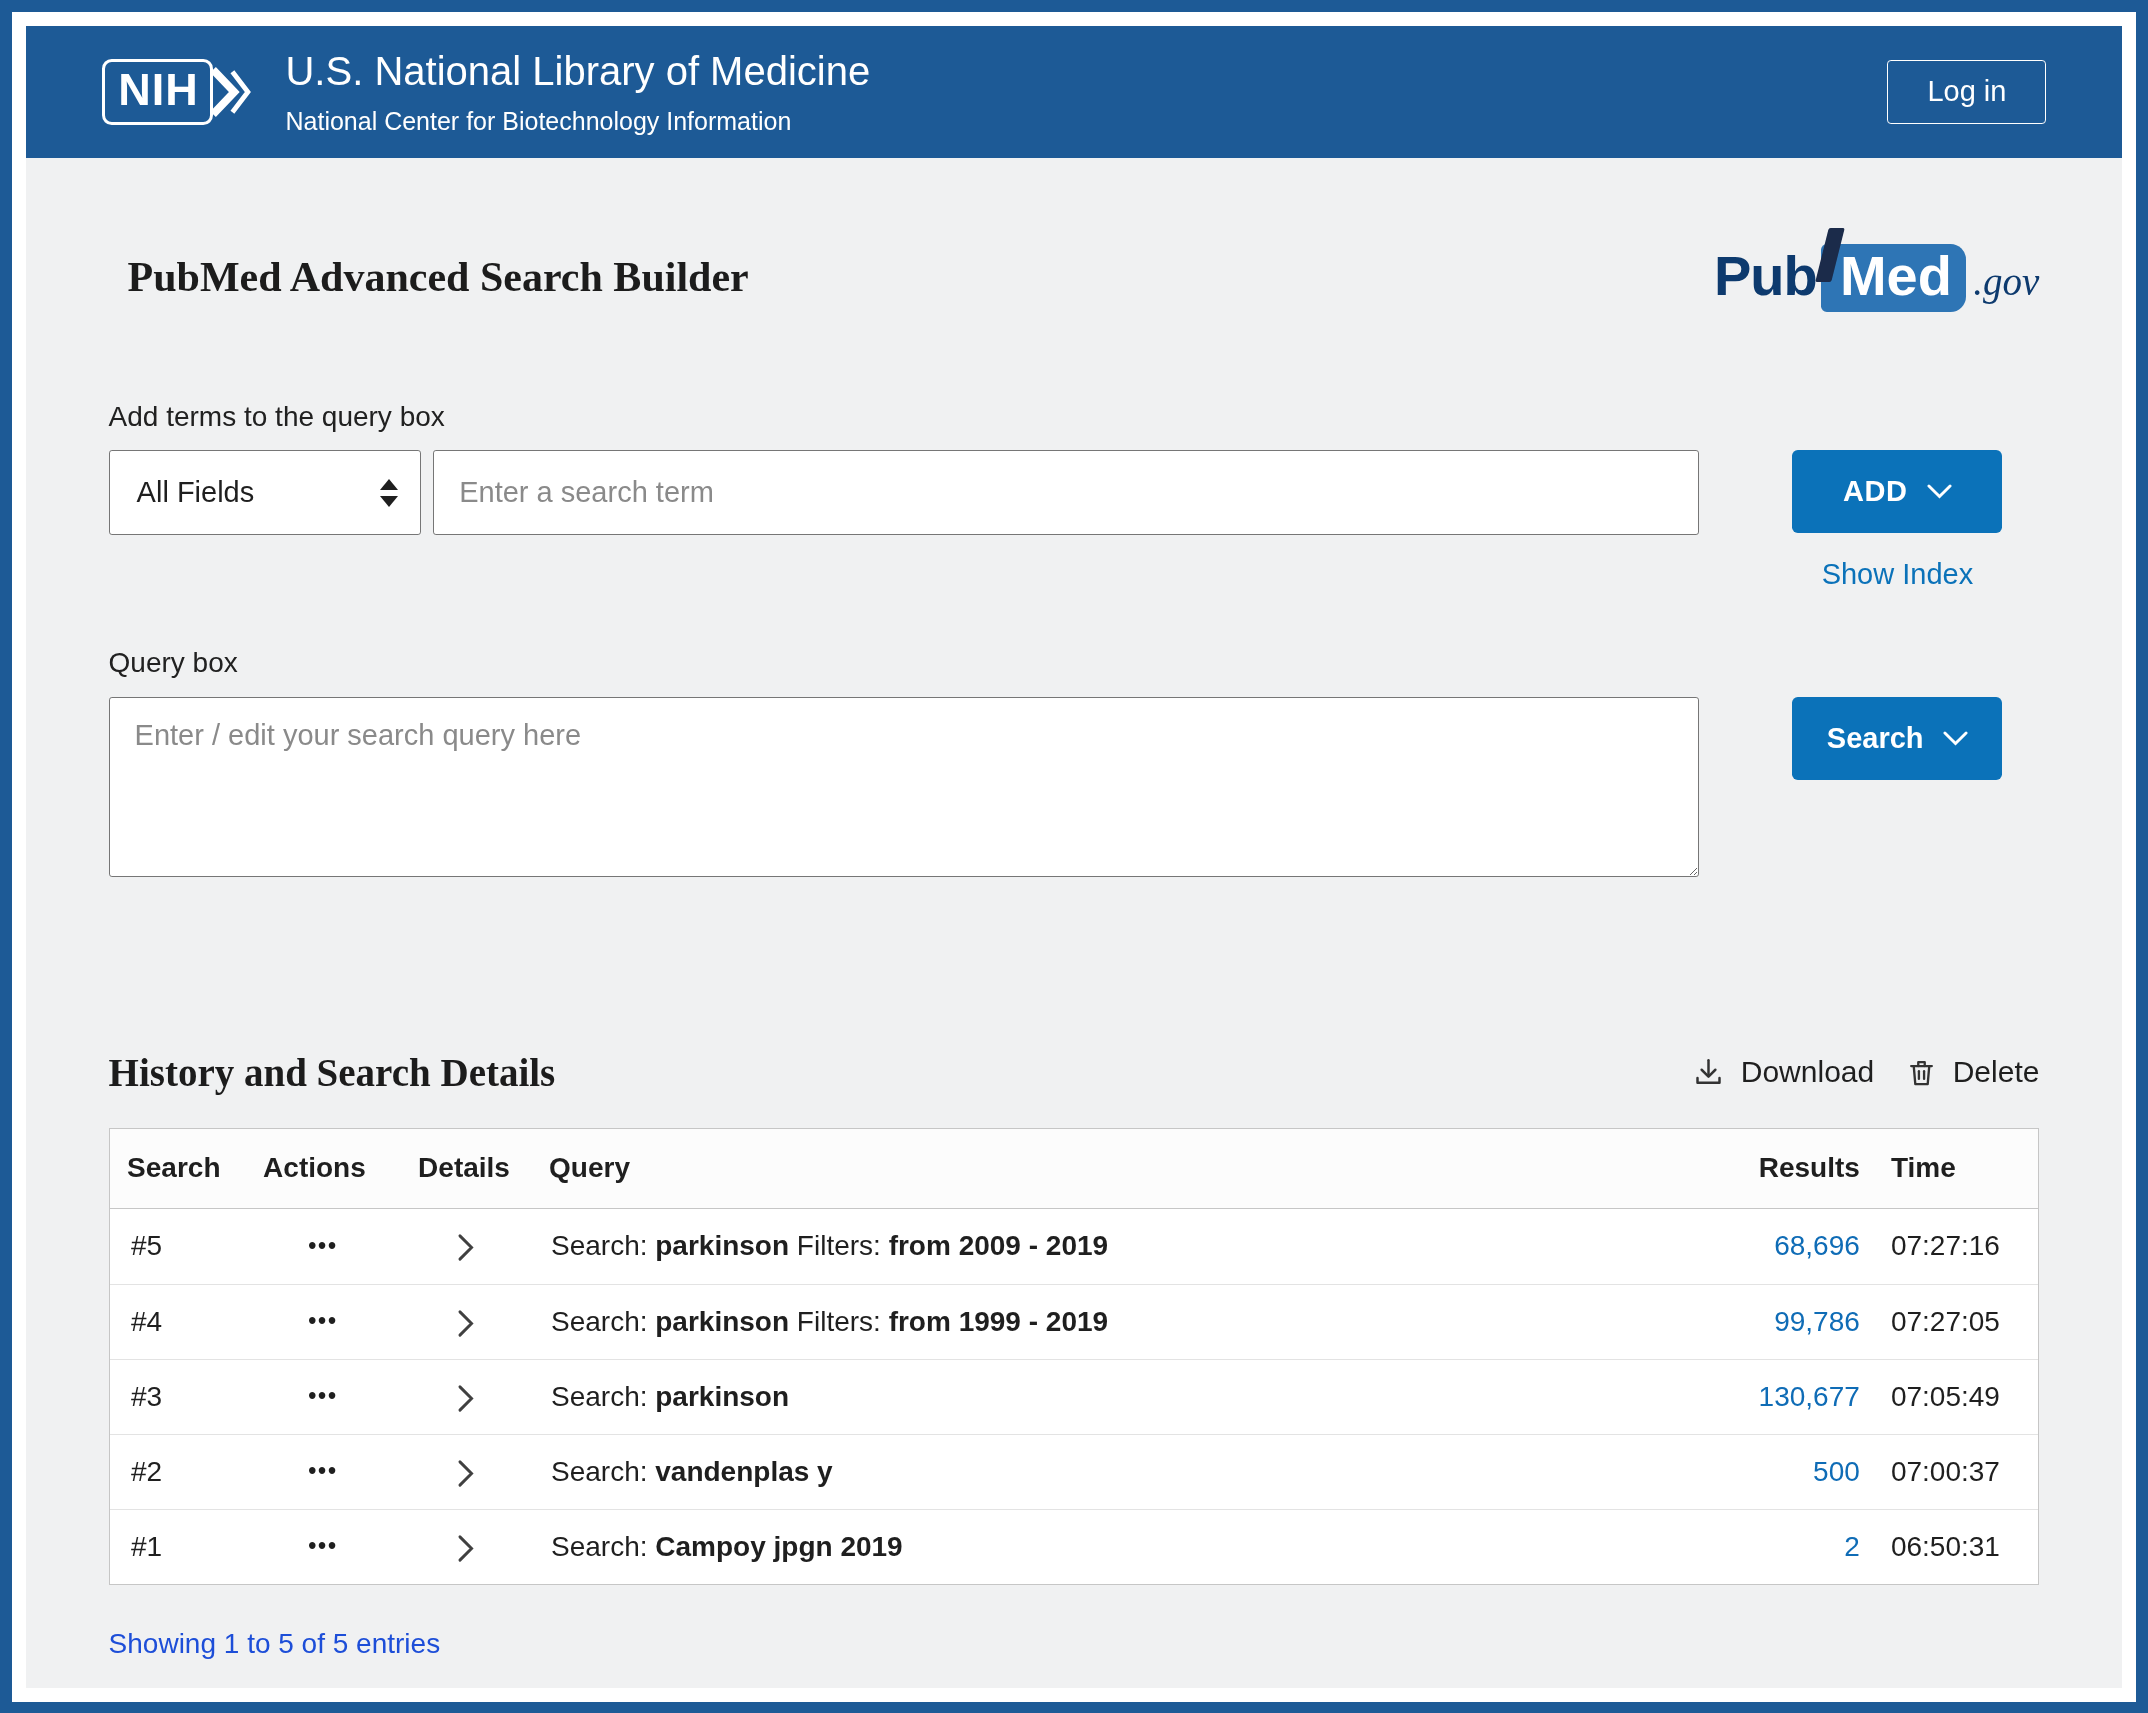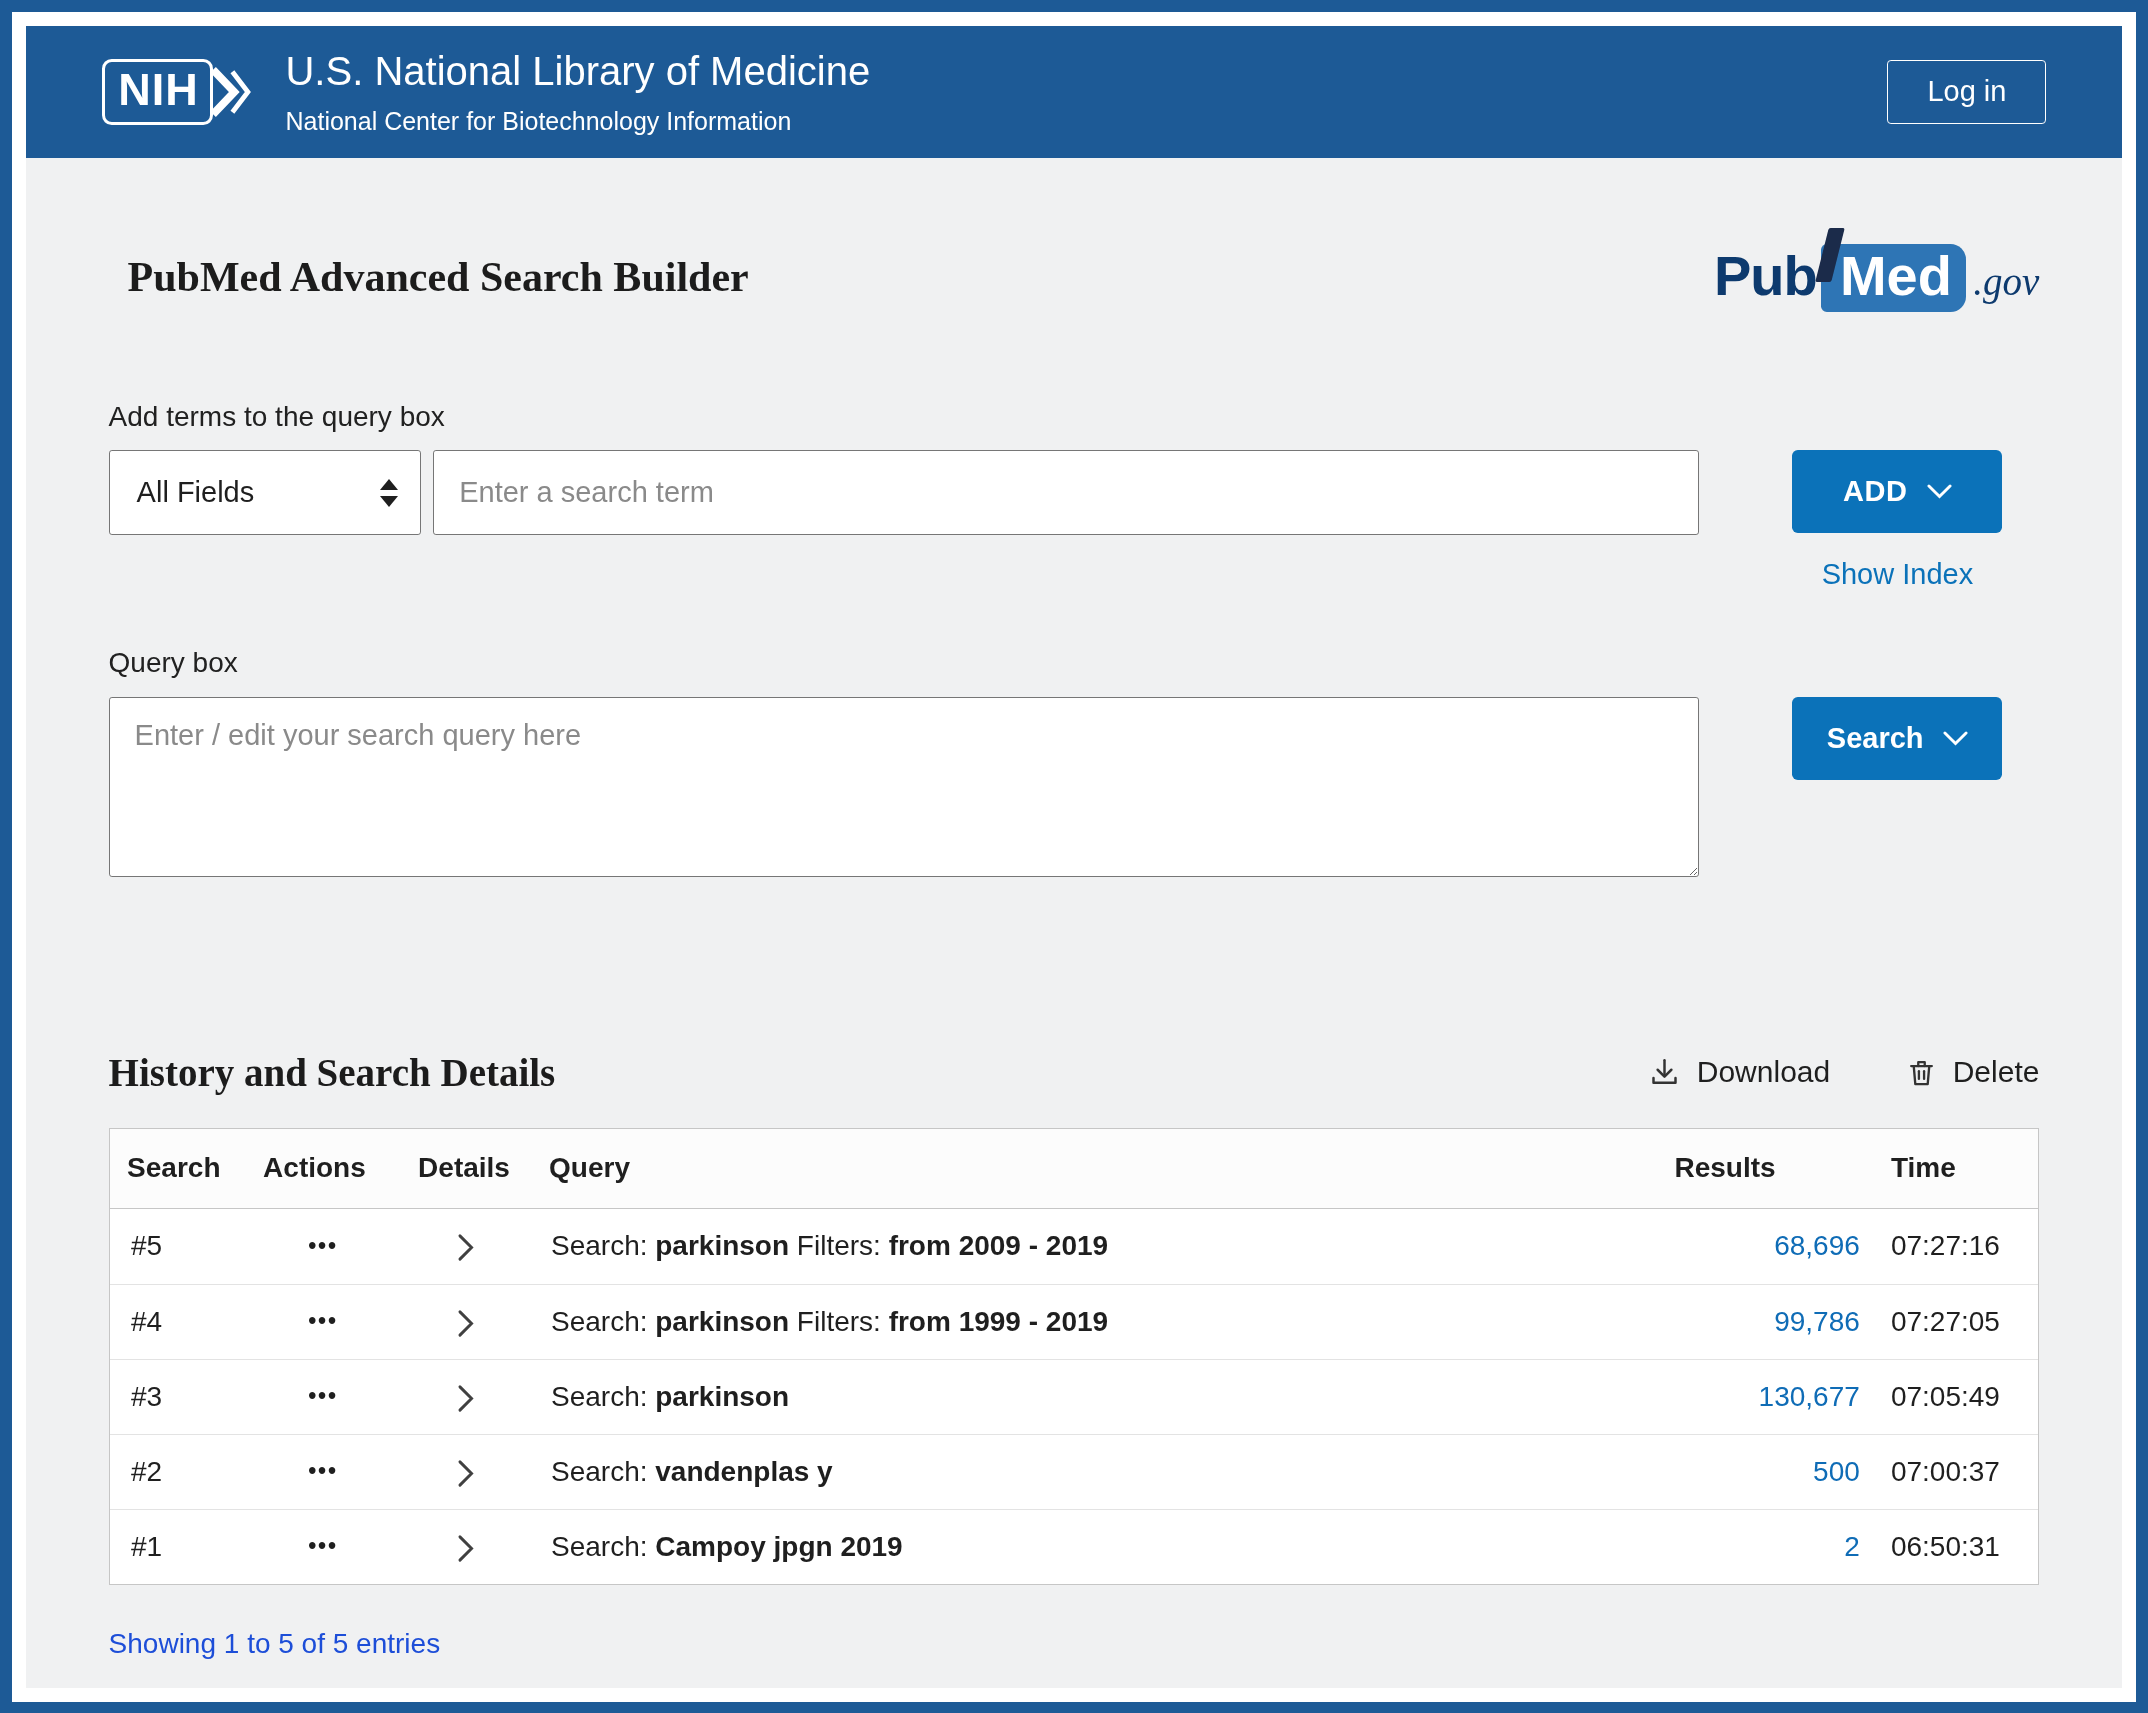--- a/index.html
+++ b/index.html
@@ -108,33 +108,33 @@
   }
   textarea.query-box::placeholder { color:#8a8a8a; }
 
   
   .history-section { margin-top:173px; }
   .history-head { display:flex; align-items:center; }
   h2.history-title {
     font-family:"Liberation Serif","DejaVu Serif",serif;
     font-size:39px; font-weight:700; color:#1c1c1c;
   }
-  .hist-actions { margin-left:auto; display:flex; gap:76px; }
+  .hist-actions { margin-left:auto; display:flex; gap:32px; }
   .icon-link { display:flex; align-items:center; gap:15.5px; font-size:30px; color:#1f1f1f; cursor:pointer; }
   .icon-link svg { display:block; }
 
   .table { margin-top:33px; background:#fff; border:1px solid #c6c6c6; }
   .t-row {
     display:grid;
     grid-template-columns:136px 155px 131px 1fr 199px 165px;
     align-items:center; min-height:75px; font-size:28px;
   }
   .t-head { background:#fcfcfc; border-bottom:1px solid #c6c6c6; min-height:80px; }
   .t-head .hc { font-weight:700; padding-left:17.5px; }
-  .t-head .hc.right { padding-right:13.6px; padding-left:0; }
+  .t-head .hc.right { text-align:right; padding-right:13.6px; padding-left:0; }
   .t-body .t-row + .t-row { border-top:1px solid #e3e3e3; }
   .c-id { padding-left:21.3px; }
   .c-dots { text-align:center; font-size:23px; font-weight:700; letter-spacing:1.9px; cursor:pointer; }
   .c-chev { text-align:center; cursor:pointer; }
   .c-chev svg { vertical-align:middle; }
   .c-query { padding-left:19.4px; }
   .c-query b { font-weight:700; }
   .c-results { text-align:right; padding-right:13.6px; }
   .c-results span { color:#0f6cb6; cursor:pointer; }
   .c-time { padding-left:17.5px; }

